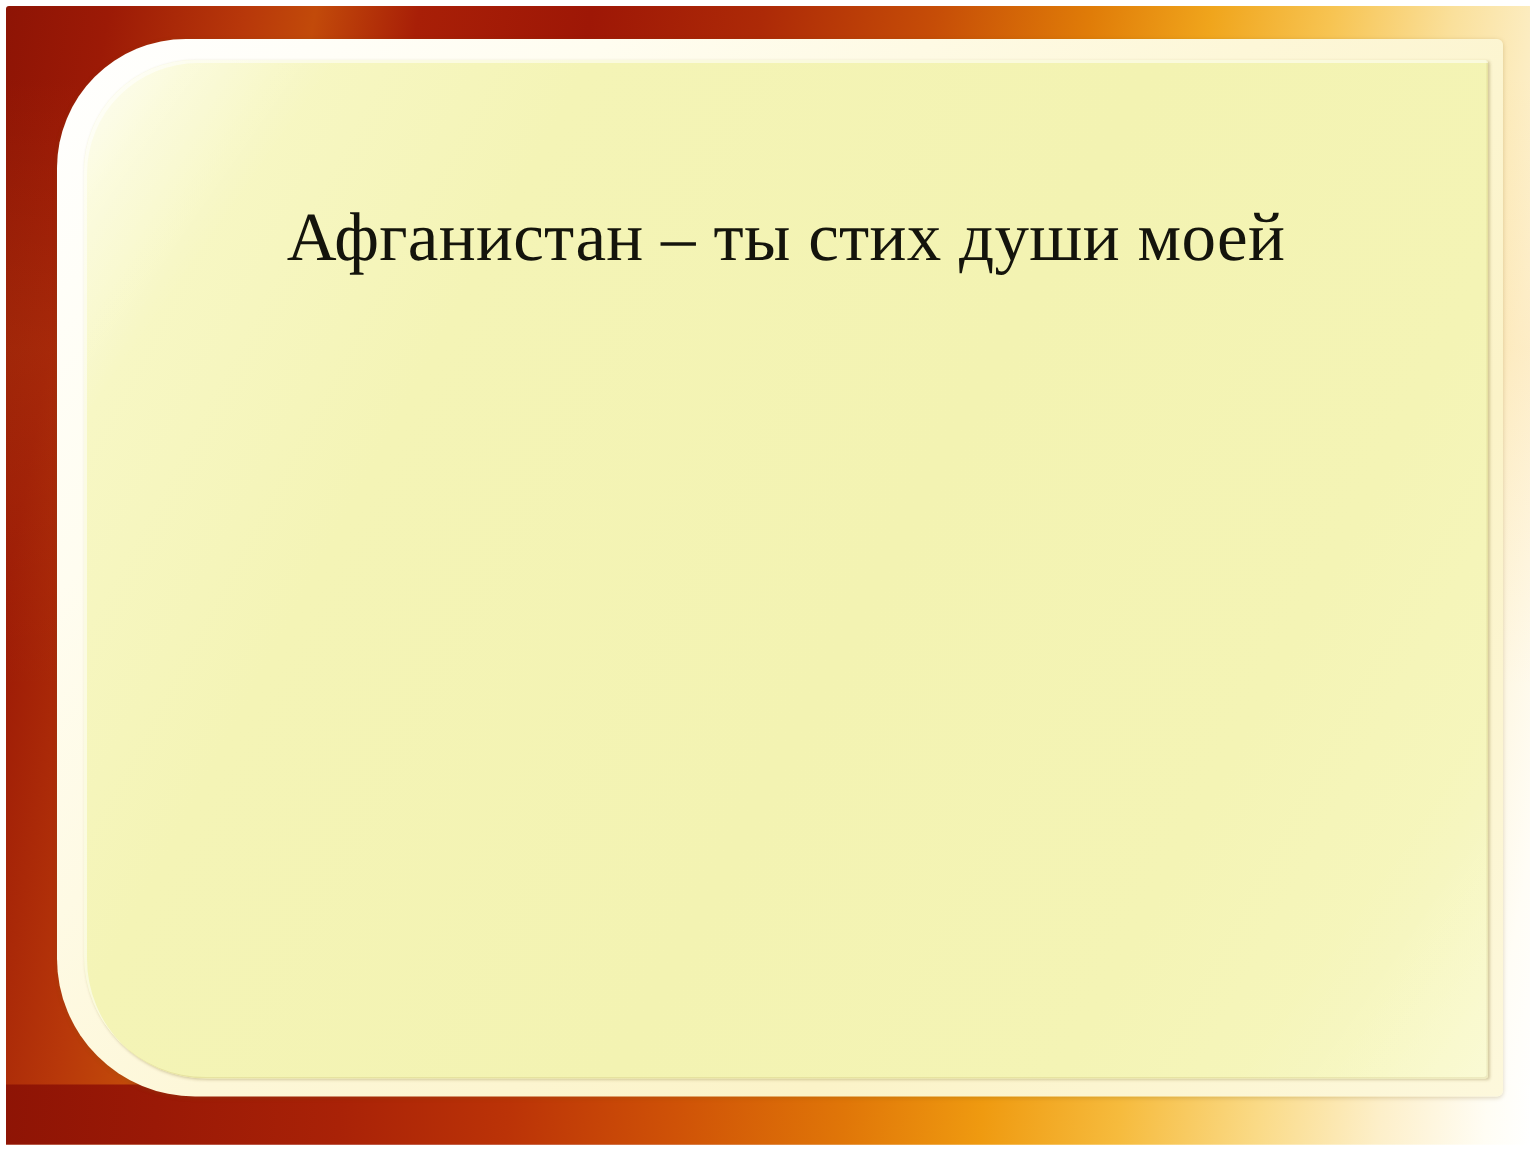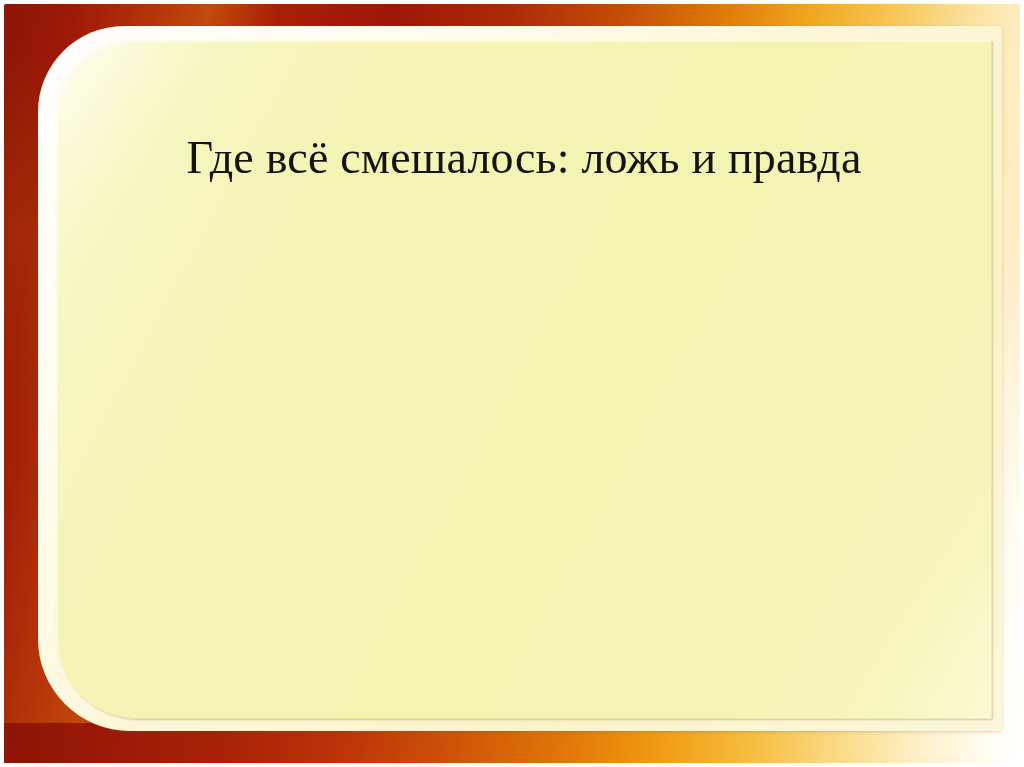--- a/index.html
+++ b/index.html
@@ -175,17 +175,17 @@
     <div class="frame-shade"></div>
     <div class="frame-bottom"></div>
   </div>
 
   <div class="sheet"></div>
 
   <div class="card">
     <div class="card-bevel"></div>
 
     <div class="poem">
-      <span class="poem-line">Где всё смешалось: ложь и правда</span>
+      <span class="poem-line">Афганистан – ты стих души моей</span>
     </div>
   </div>
 
 </div>
 
 </body></html>

